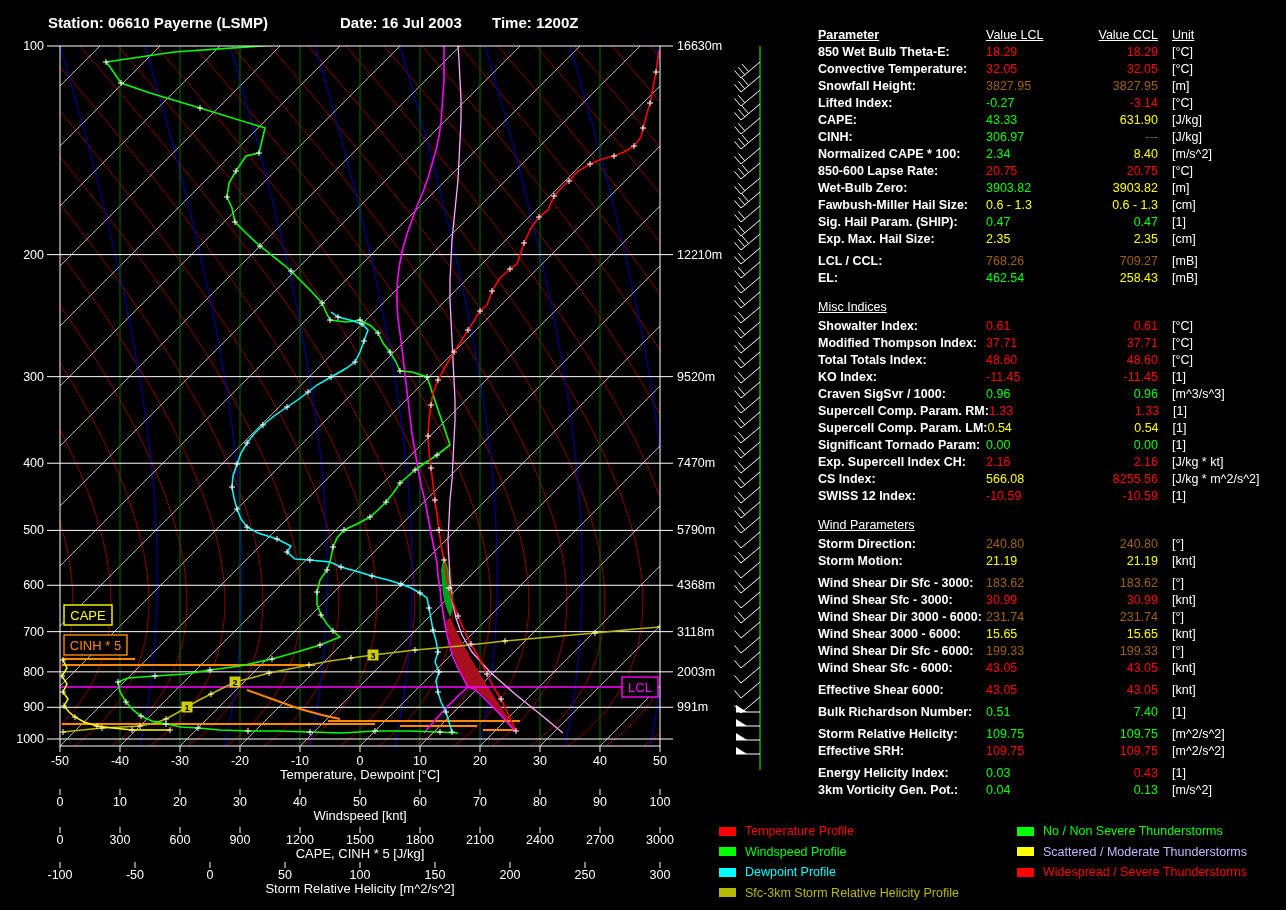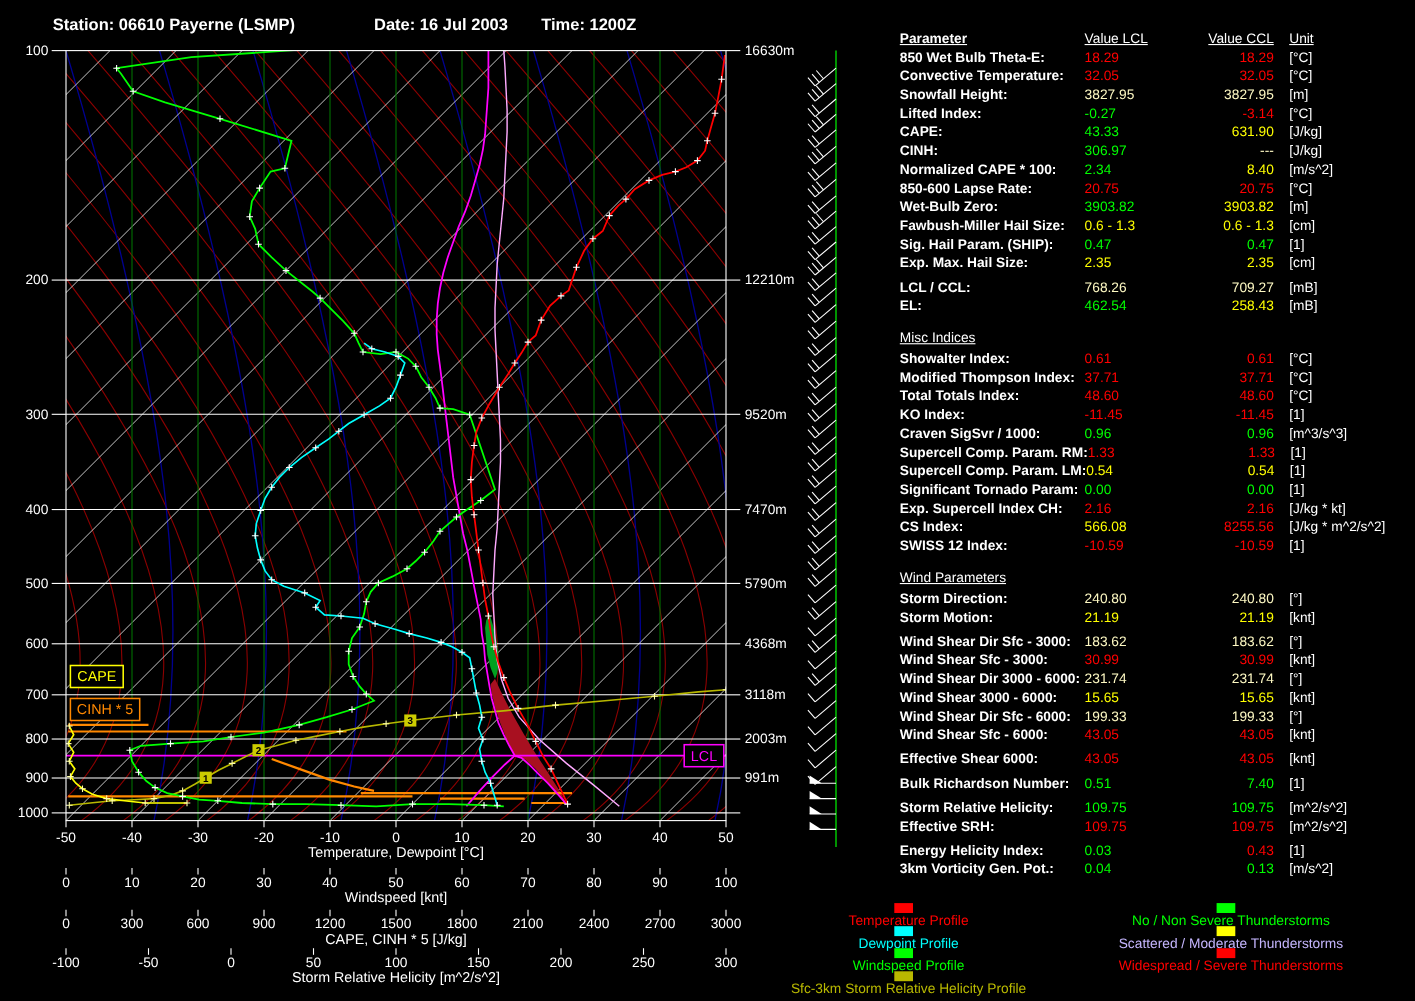--- a/index.html
+++ b/index.html
@@ -11,24 +11,24 @@
   #param-table{position:absolute;left:818px;top:27px;width:462px;font-size:12.5px;line-height:17px;}
   .trow{display:flex;align-items:baseline;height:17px;}
   .trow.gap{margin-top:5px;}
   .c-label{flex:1;text-align:left;color:#fff;white-space:pre;font-weight:bold;}
   .c-lcl{width:88px;text-align:left;white-space:pre;}
   .c-ccl{width:84px;text-align:right;white-space:pre;}
   .c-unit{width:108px;text-align:left;padding-left:14px;color:#fff;white-space:pre;}
   .thead .c-label,.thead .c-lcl,.thead .c-ccl,.thead .c-unit{color:#fff;}
   .thead span{text-decoration:underline;}
   .sect-head{margin-top:9px;height:22px;line-height:22px;text-decoration:underline;color:#fff;}
-  .v-red{color:#ff0000}.v-green{color:#00ff00}.v-yellow{color:#ffff00}.v-white{color:#fef9c3}
+  .v-red{color:#ff0000}.v-green{color:#00ff00}.v-yellow{color:#ffff00}.v-white{color:#a16207}
   
   .legend{position:absolute;font-size:12.5px;}
-  .legend .litem{display:flex;align-items:center;height:20.5px;white-space:pre;flex-direction:column;}
+  .legend .litem{display:flex;align-items:center;height:20.5px;white-space:pre;}
   .legend .swatch{width:17px;height:9px;margin-right:9px;flex:0 0 auto;}
 </style>
 </head>
 <body>
 
 <div id="screen">
   <div id="titlebar">
     <span style="left:48px">Station: 06610 Payerne (LSMP)</span>
     <span style="left:340px">Date: 16 Jul 2003</span>
     <span style="left:492px">Time: 1200Z</span>
@@ -794,22 +794,22 @@
       <div class="trow">
         <div class="c-label">3km Vorticity Gen. Pot.:</div>
         <div class="c-lcl v-green">0.04</div>
         <div class="c-ccl v-green">0.13</div>
         <div class="c-unit">[m/s^2]</div>
       </div>
     </div>
 
   <div class="legend" id="legend-profiles" style="left:719px;top:821px;">
       <div class="litem"><span class="swatch" style="background: rgb(255, 0, 0);"></span><span style="color: rgb(255, 0, 0);">Temperature Profile</span></div>
+      <div class="litem"><span class="swatch" style="background: rgb(0, 255, 0);"></span><span style="color: rgb(0, 255, 0);">Windspeed Profile</span></div>
       <div class="litem"><span class="swatch" style="background: rgb(0, 255, 255);"></span><span style="color: rgb(0, 255, 255);">Dewpoint Profile</span></div>
-      <div class="litem"><span class="swatch" style="background: rgb(0, 255, 0);"></span><span style="color: rgb(0, 255, 0);">Windspeed Profile</span></div>
       <div class="litem"><span class="swatch" style="background: rgb(184, 184, 0);"></span><span style="color: rgb(184, 184, 0);">Sfc-3km Storm Relative Helicity Profile</span></div>
     </div>
   <div class="legend" id="legend-severity" style="left:1017px;top:821px;">
       <div class="litem"><span class="swatch" style="background: rgb(0, 255, 0);"></span><span style="color: rgb(0, 255, 0);">No / Non Severe Thunderstorms</span></div>
       <div class="litem"><span class="swatch" style="background: rgb(255, 255, 0);"></span><span style="color: #c4b5fd;">Scattered / Moderate Thunderstorms</span></div>
       <div class="litem"><span class="swatch" style="background: rgb(255, 0, 0);"></span><span style="color: rgb(255, 0, 0);">Widespread / Severe Thunderstorms</span></div>
     </div>
 </div>
 
 </body></html>

